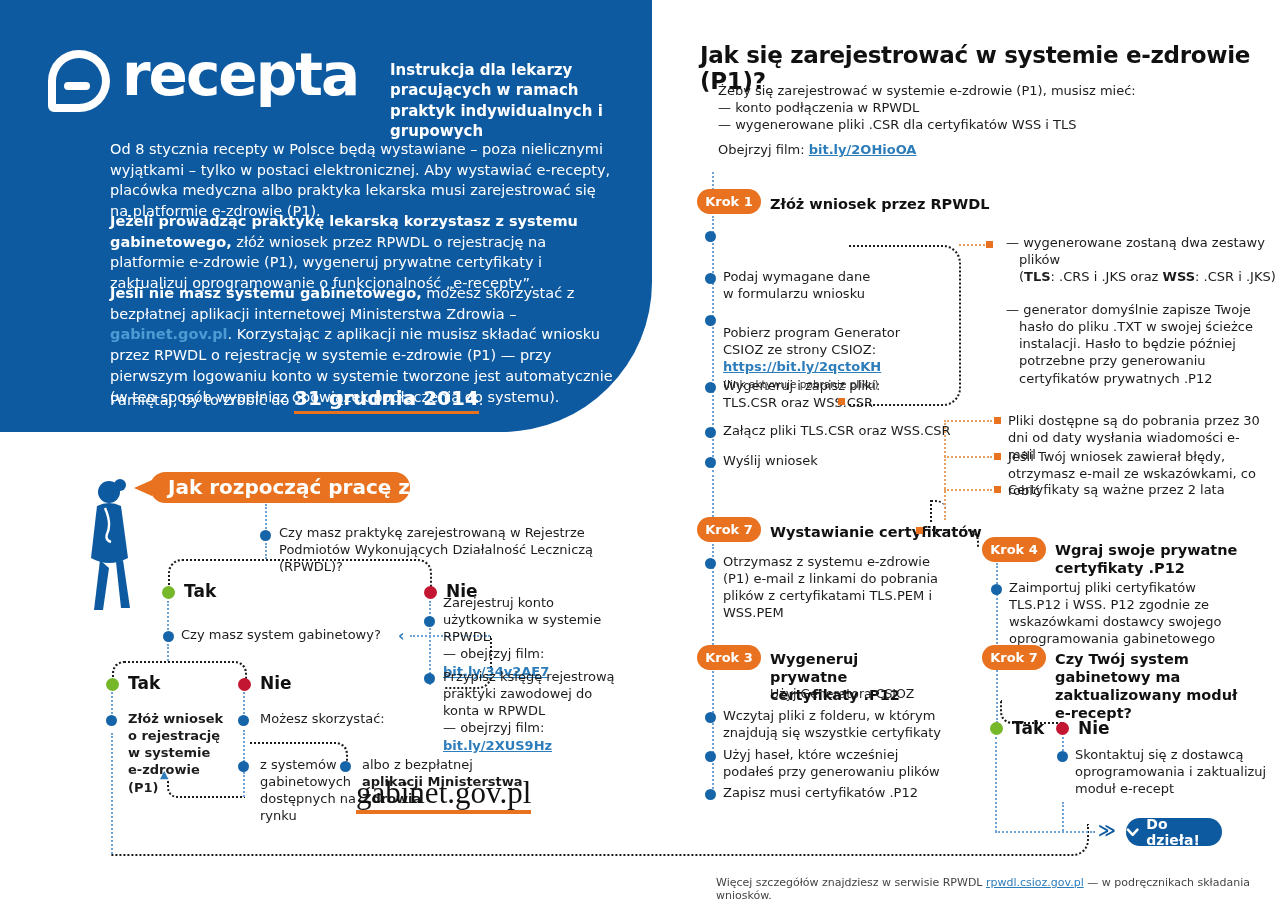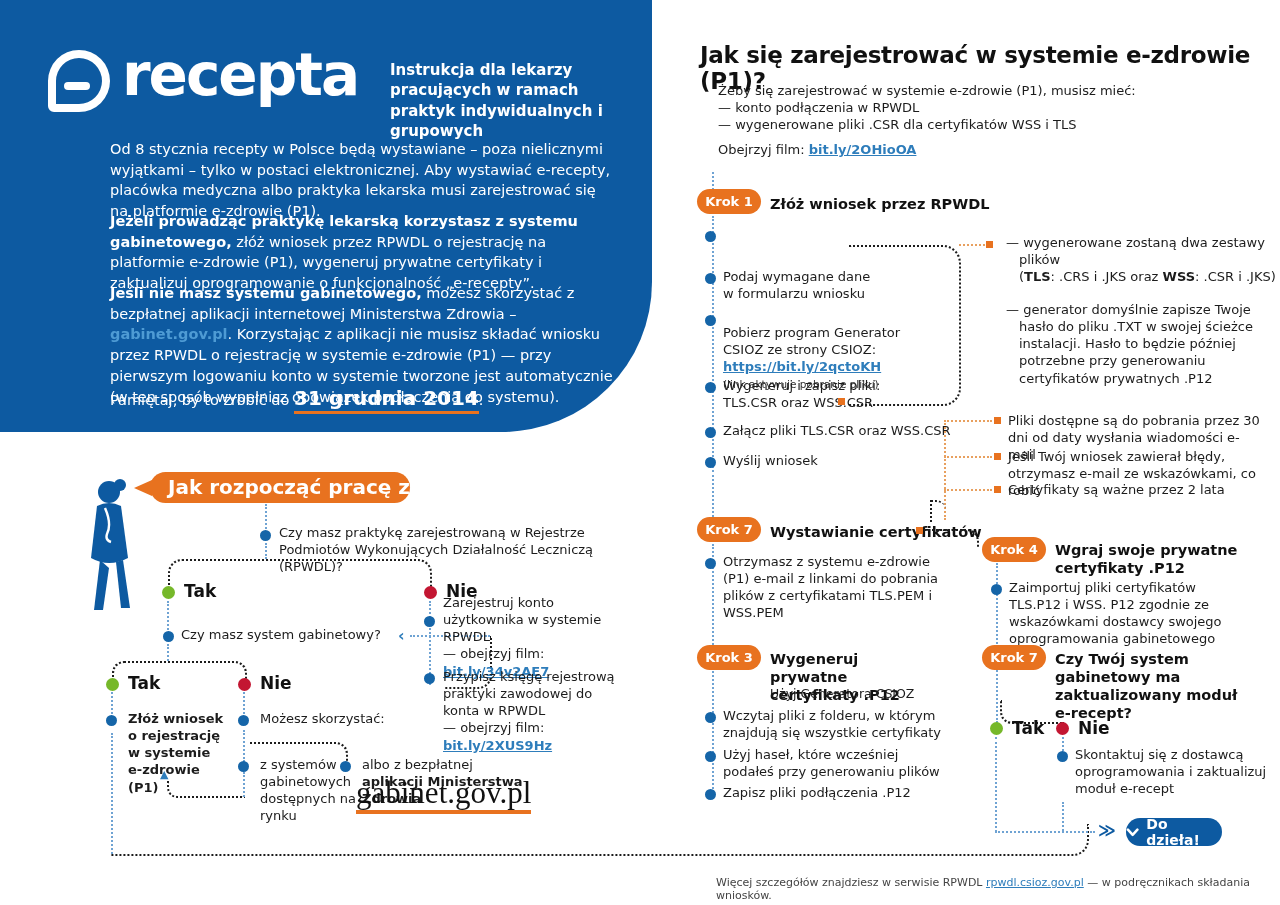--- a/index.html
+++ b/index.html
@@ -222,21 +222,21 @@
 
   <div class="abs pill" style="left:697px;top:645px">Krok 3</div>
   <div class="abs kt" style="left:770px;top:650px;width:165px">Wygeneruj prywatne certyfikaty .P12</div>
   <div class="abs t" style="left:770px;top:686px;font-size:12.5px">Użyj Generatora CSIOZ</div>
 
   <div class="abs dot" style="left:705px;top:712px"></div>
   <div class="abs t" style="left:723px;top:707px;width:245px">Wczytaj pliki z folderu, w którym znajdują się wszystkie certyfikaty</div>
   <div class="abs dot" style="left:705px;top:751px"></div>
   <div class="abs t" style="left:723px;top:746px;width:225px">Użyj haseł, które wcześniej podałeś przy generowaniu plików</div>
   <div class="abs dot" style="left:705px;top:789px"></div>
-  <div class="abs t" style="left:723px;top:784px;width:225px">Zapisz pliki podłączenia .P12</div>
+  <div class="abs t" style="left:723px;top:784px;width:225px">Zapisz musi certyfikatów .P12</div>
 
   <div class="abs dl-o" style="left:924px;top:529px;width:53px;height:16px;border-top:2px dotted;border-right:2px dotted;border-top-right-radius:12px"></div>
 
   <div class="abs pill" style="left:982px;top:537px">Krok 4</div>
   <div class="abs kt" style="left:1055px;top:541px;width:185px">Wgraj swoje prywatne certyfikaty .P12</div>
 
   <div class="abs vl dl-b" style="left:996px;top:563px;height:160px"></div>
   <div class="abs dot" style="left:991px;top:584px"></div>
   <div class="abs t" style="left:1009px;top:579px;width:225px">Zaimportuj pliki certyfikatów TLS.P12 i WSS. P12 zgodnie ze wskazówkami dostawcy swojego oprogramowania gabinetowego</div>
 

